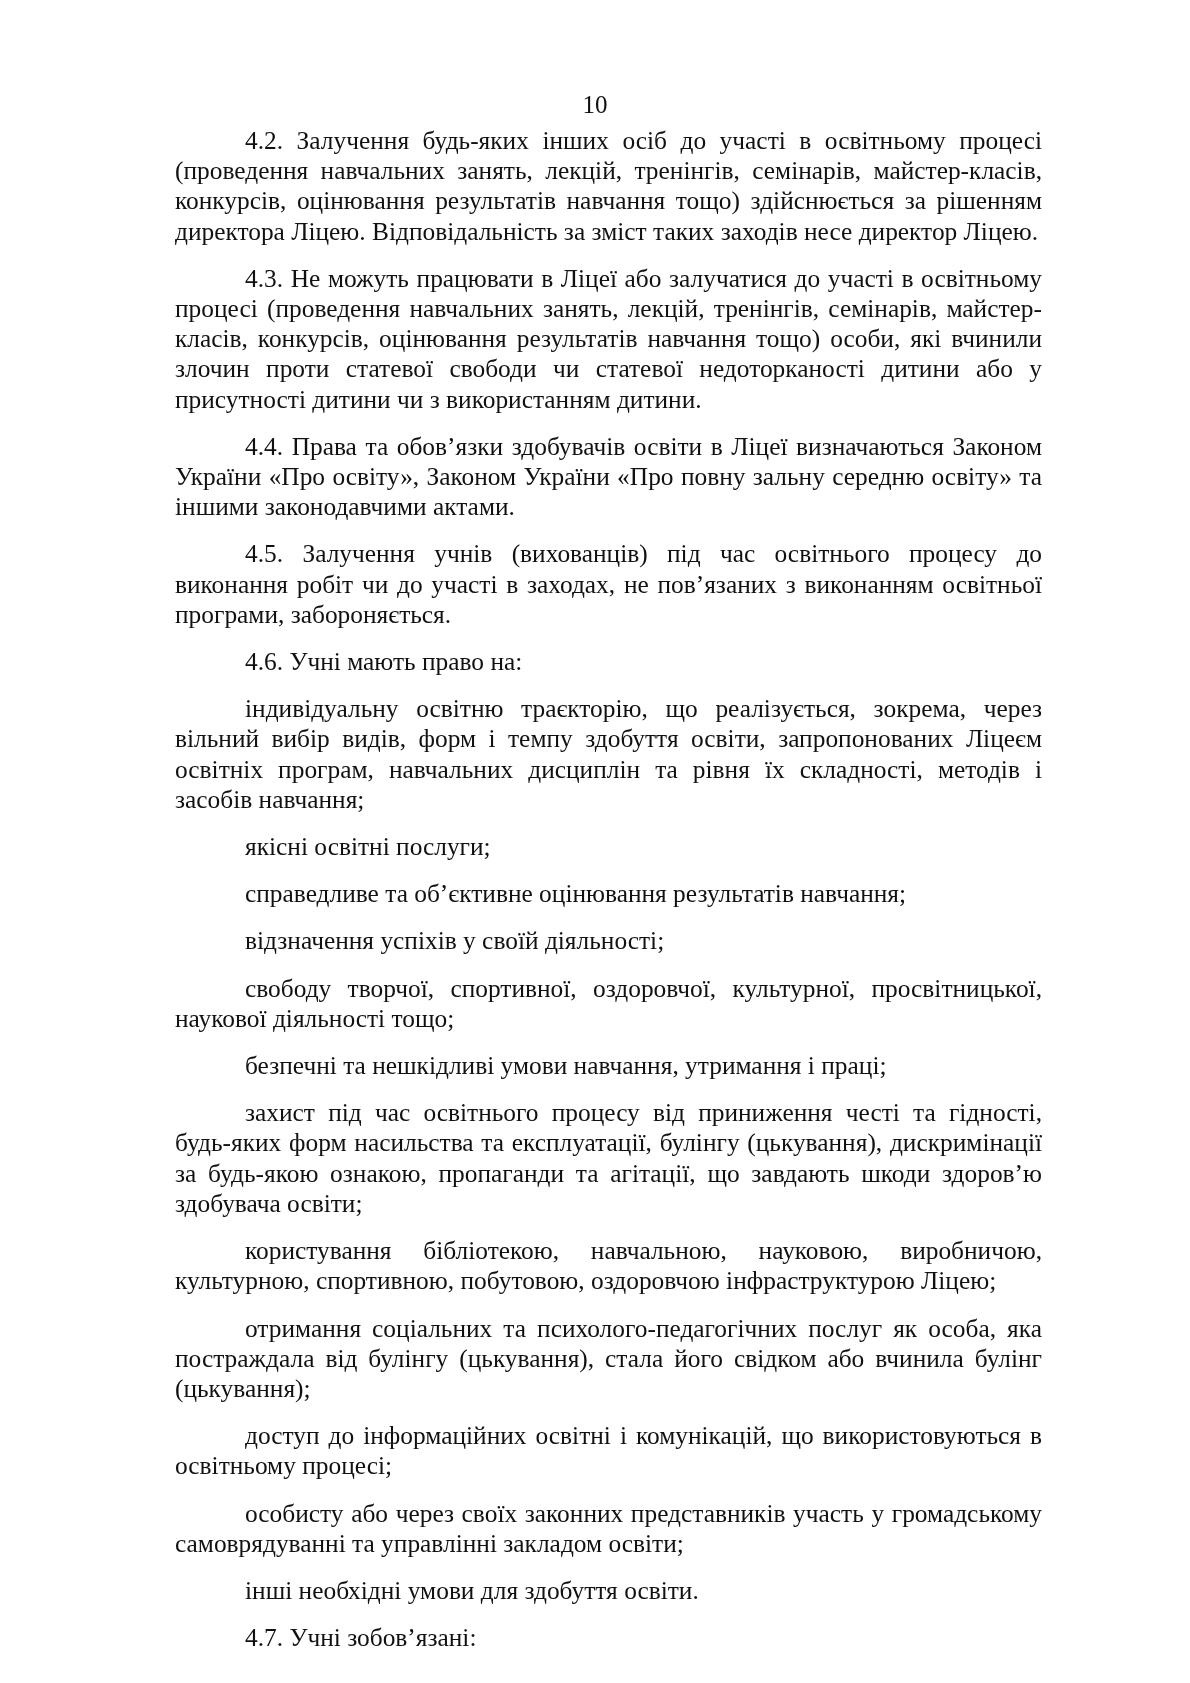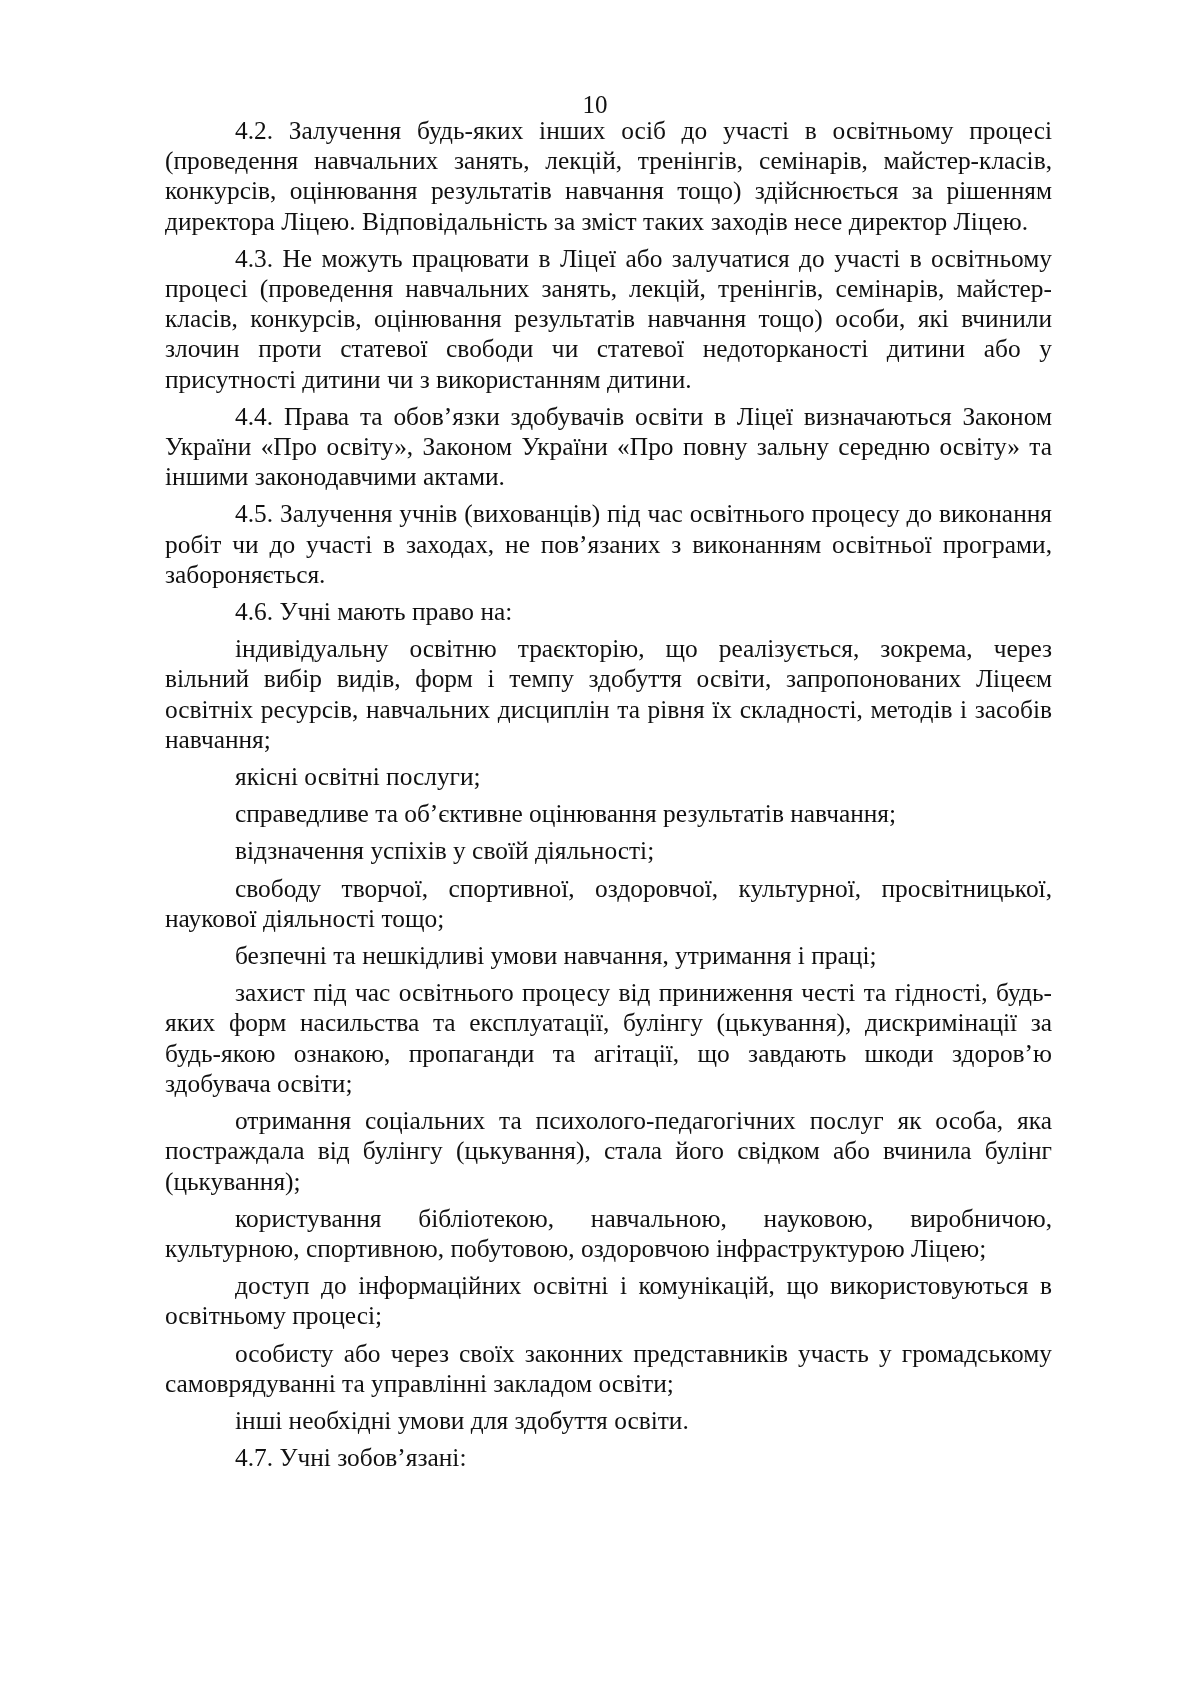--- a/index.html
+++ b/index.html
@@ -11,42 +11,42 @@
     }
     .page-number {
       position: absolute; top: 62px; left: 0; width: 1190px;
       text-align: center; font-size: 25px; line-height: 30px; margin-top: 28px;
     }
     .body {
       position: absolute; left: 158px; top: 108px; width: 901px;
       font-size: 25.4px; line-height: 30.2px;
     }
     .p {
-      margin: 7px; text-indent: 70px; text-align: justify;
+      margin: 17px; text-indent: 70px; text-align: justify;
       text-align-last: left; hyphens: none;
     }
   </style>
 </head>
 <body>
 
 <div class="page">
   <div class="page-number">10</div>
   <div class="body">
     <p class="p">4.2. Залучення будь-яких інших осіб до участі в освітньому процесі (проведення навчальних занять, лекцій, тренінгів, семінарів, майстер-класів, конкурсів, оцінювання результатів навчання тощо) здійснюється за рішенням директора Ліцею. Відповідальність за зміст таких заходів несе директор Ліцею.</p>
     <p class="p">4.3. Не можуть працювати в Ліцеї або залучатися до участі в освітньому процесі (проведення навчальних занять, лекцій, тренінгів, семінарів, майстер-класів, конкурсів, оцінювання результатів навчання тощо) особи, які вчинили злочин проти статевої свободи чи статевої недоторканості дитини або у присутності дитини чи з використанням дитини.</p>
     <p class="p">4.4. Права та обов’язки здобувачів освіти в Ліцеї визначаються Законом України «Про освіту», Законом України «Про повну зальну середню освіту» та іншими законодавчими актами.</p>
     <p class="p">4.5. Залучення учнів (вихованців) під час освітнього процесу до виконання робіт чи до участі в заходах, не пов’язаних з виконанням освітньої програми, забороняється.</p>
     <p class="p">4.6. Учні мають право на:</p>
-    <p class="p">індивідуальну освітню траєкторію, що реалізується, зокрема, через вільний вибір видів, форм і темпу здобуття освіти, запропонованих Ліцеєм освітніх ресурсів, навчальних дисциплін та рівня їх складності, методів і засобів навчання;</p>
+    <p class="p">індивідуальну освітню траєкторію, що реалізується, зокрема, через вільний вибір видів, форм і темпу здобуття освіти, запропонованих Ліцеєм освітніх програм, навчальних дисциплін та рівня їх складності, методів і засобів навчання;</p>
     <p class="p">якісні освітні послуги;</p>
     <p class="p">справедливе та об’єктивне оцінювання результатів навчання;</p>
     <p class="p">відзначення успіхів у своїй діяльності;</p>
     <p class="p">свободу творчої, спортивної, оздоровчої, культурної, просвітницької, наукової діяльності тощо;</p>
     <p class="p">безпечні та нешкідливі умови навчання, утримання і праці;</p>
     <p class="p">захист під час освітнього процесу від приниження честі та гідності, будь-яких форм насильства та експлуатації, булінгу (цькування), дискримінації за будь-якою ознакою, пропаганди та агітації, що завдають шкоди здоров’ю здобувача освіти;</p>
+    <p class="p">користування бібліотекою, навчальною, науковою, виробничою, культурною, спортивною, побутовою, оздоровчою інфраструктурою Ліцею;</p>
     <p class="p">отримання соціальних та психолого-педагогічних послуг як особа, яка постраждала від булінгу (цькування), стала його свідком або вчинила булінг (цькування);</p>
-    <p class="p">користування бібліотекою, навчальною, науковою, виробничою, культурною, спортивною, побутовою, оздоровчою інфраструктурою Ліцею;</p>
     <p class="p">доступ до інформаційних освітні і комунікацій, що використовуються в освітньому процесі;</p>
     <p class="p">особисту або через своїх законних представників участь у громадському самоврядуванні та управлінні закладом освіти;</p>
     <p class="p">інші необхідні умови для здобуття освіти.</p>
     <p class="p">4.7. Учні зобов’язані:</p>
   </div>
 </div>
 
 </body></html>

